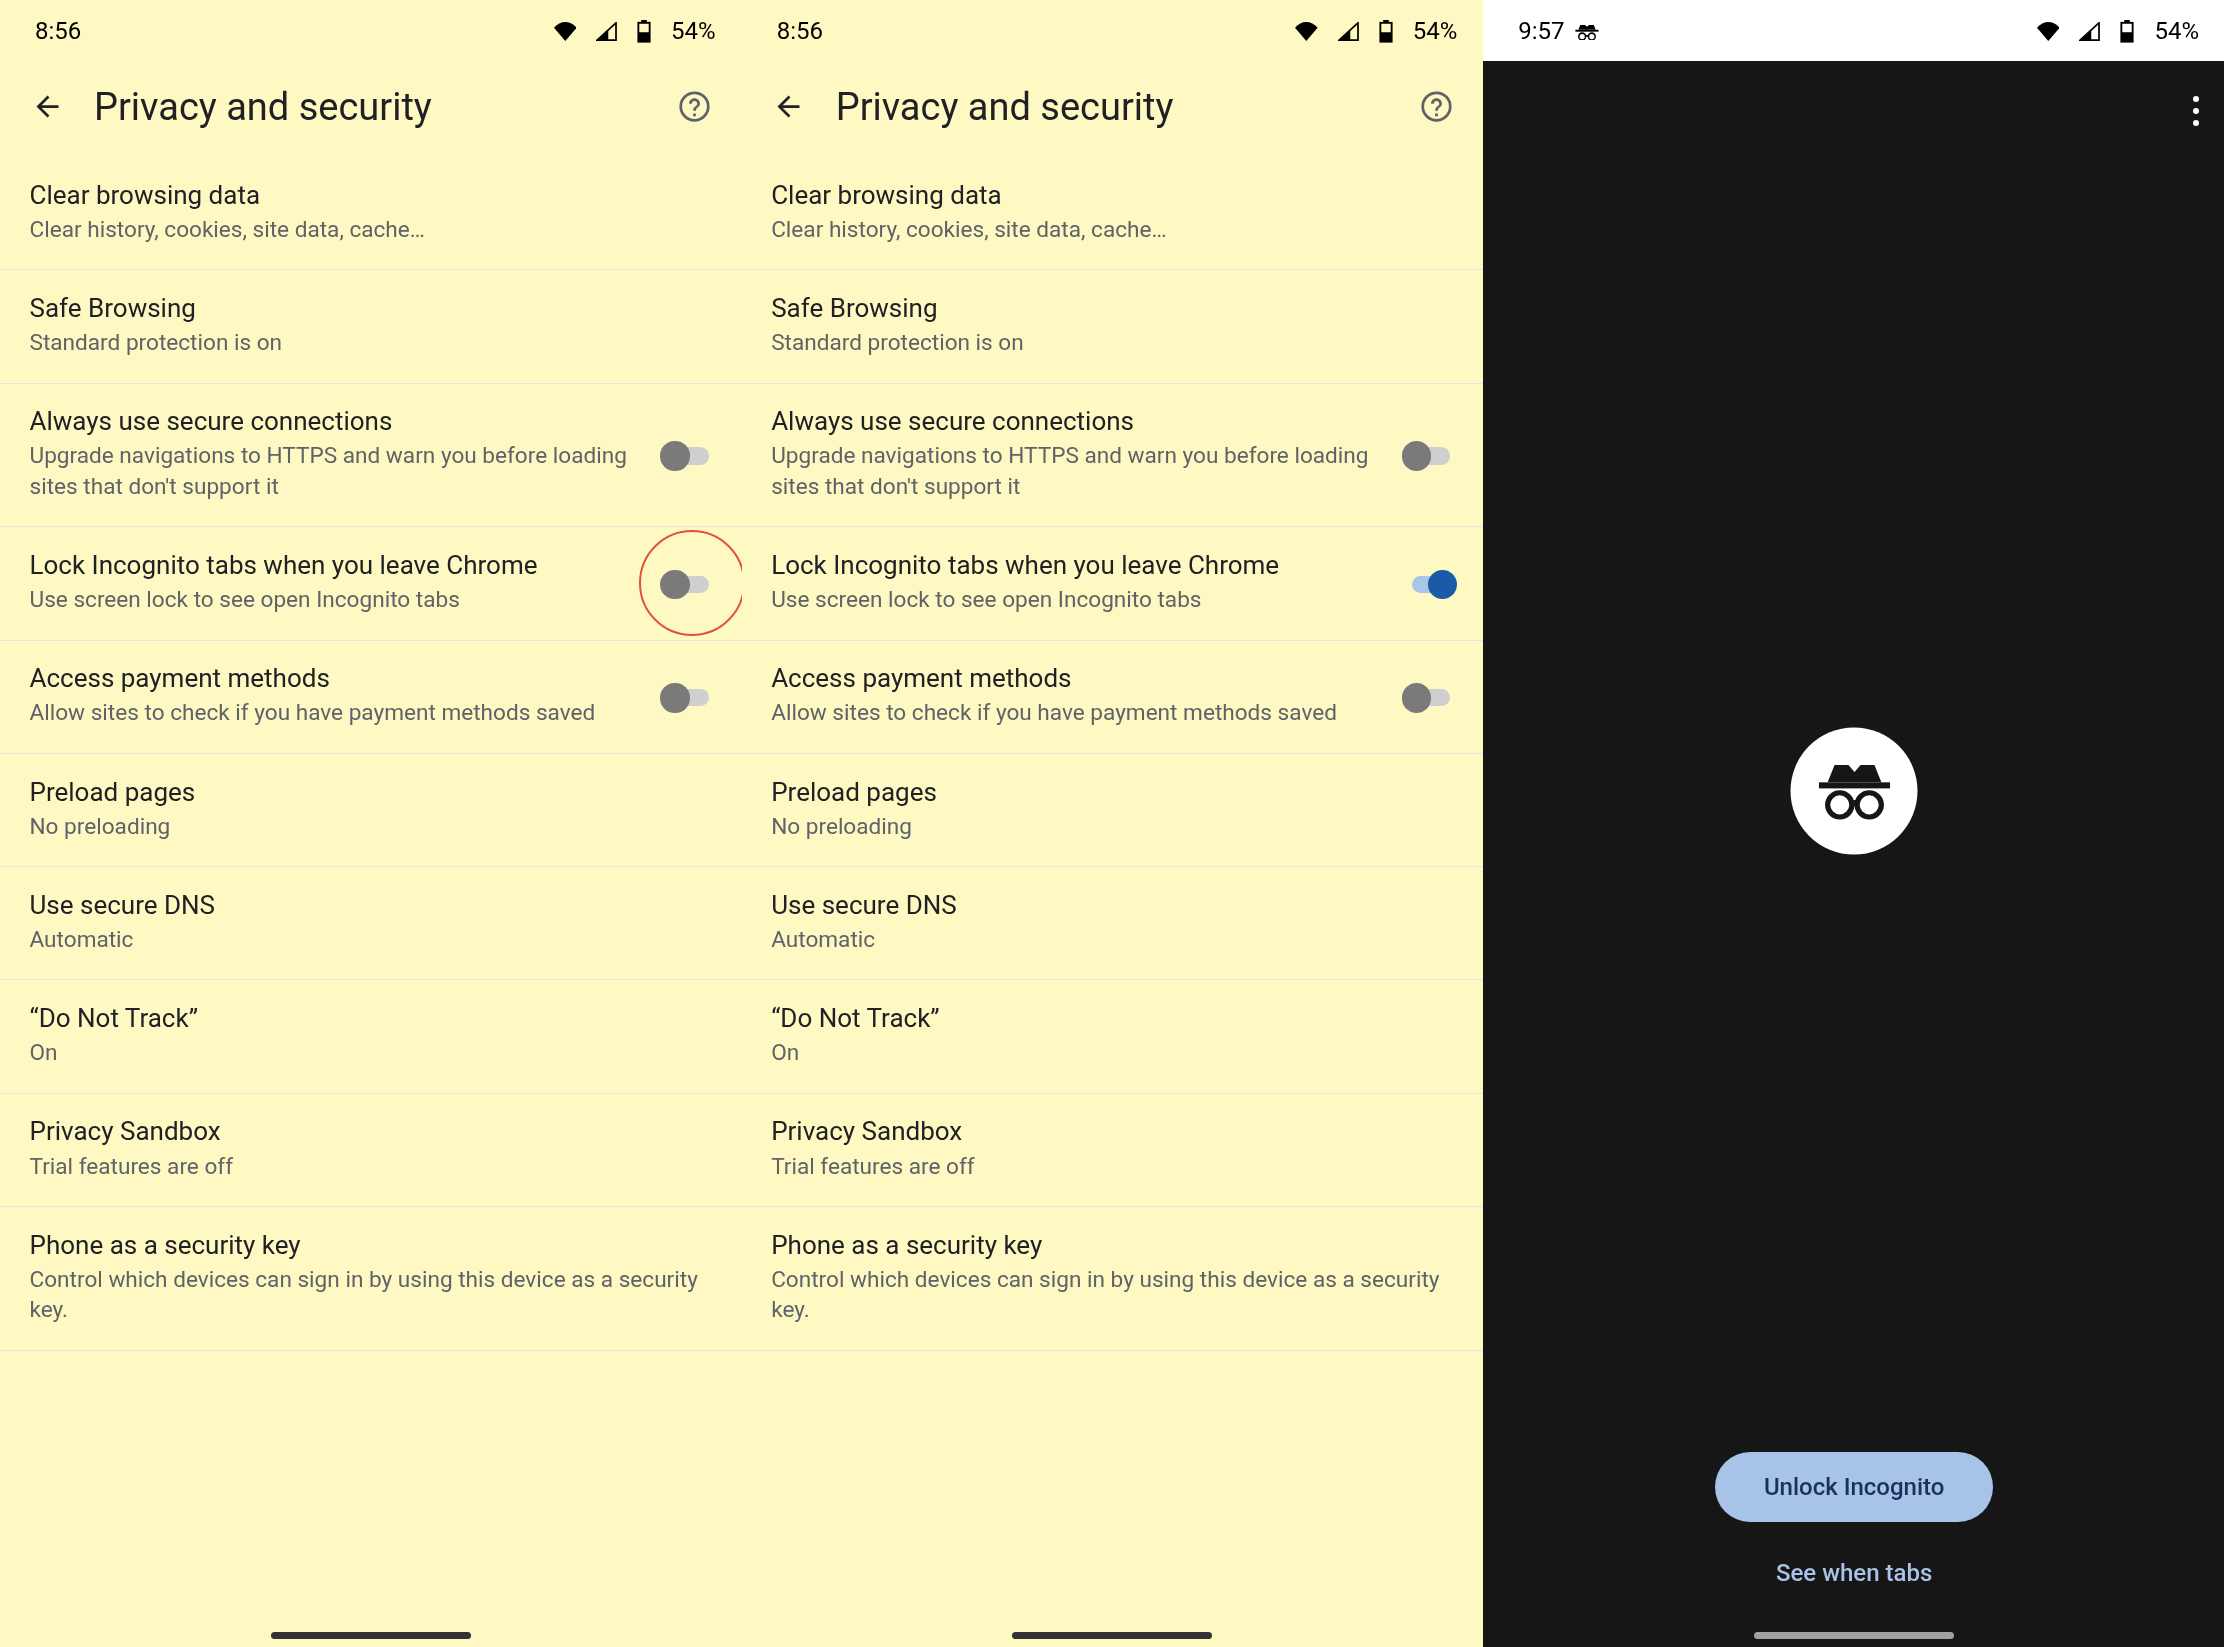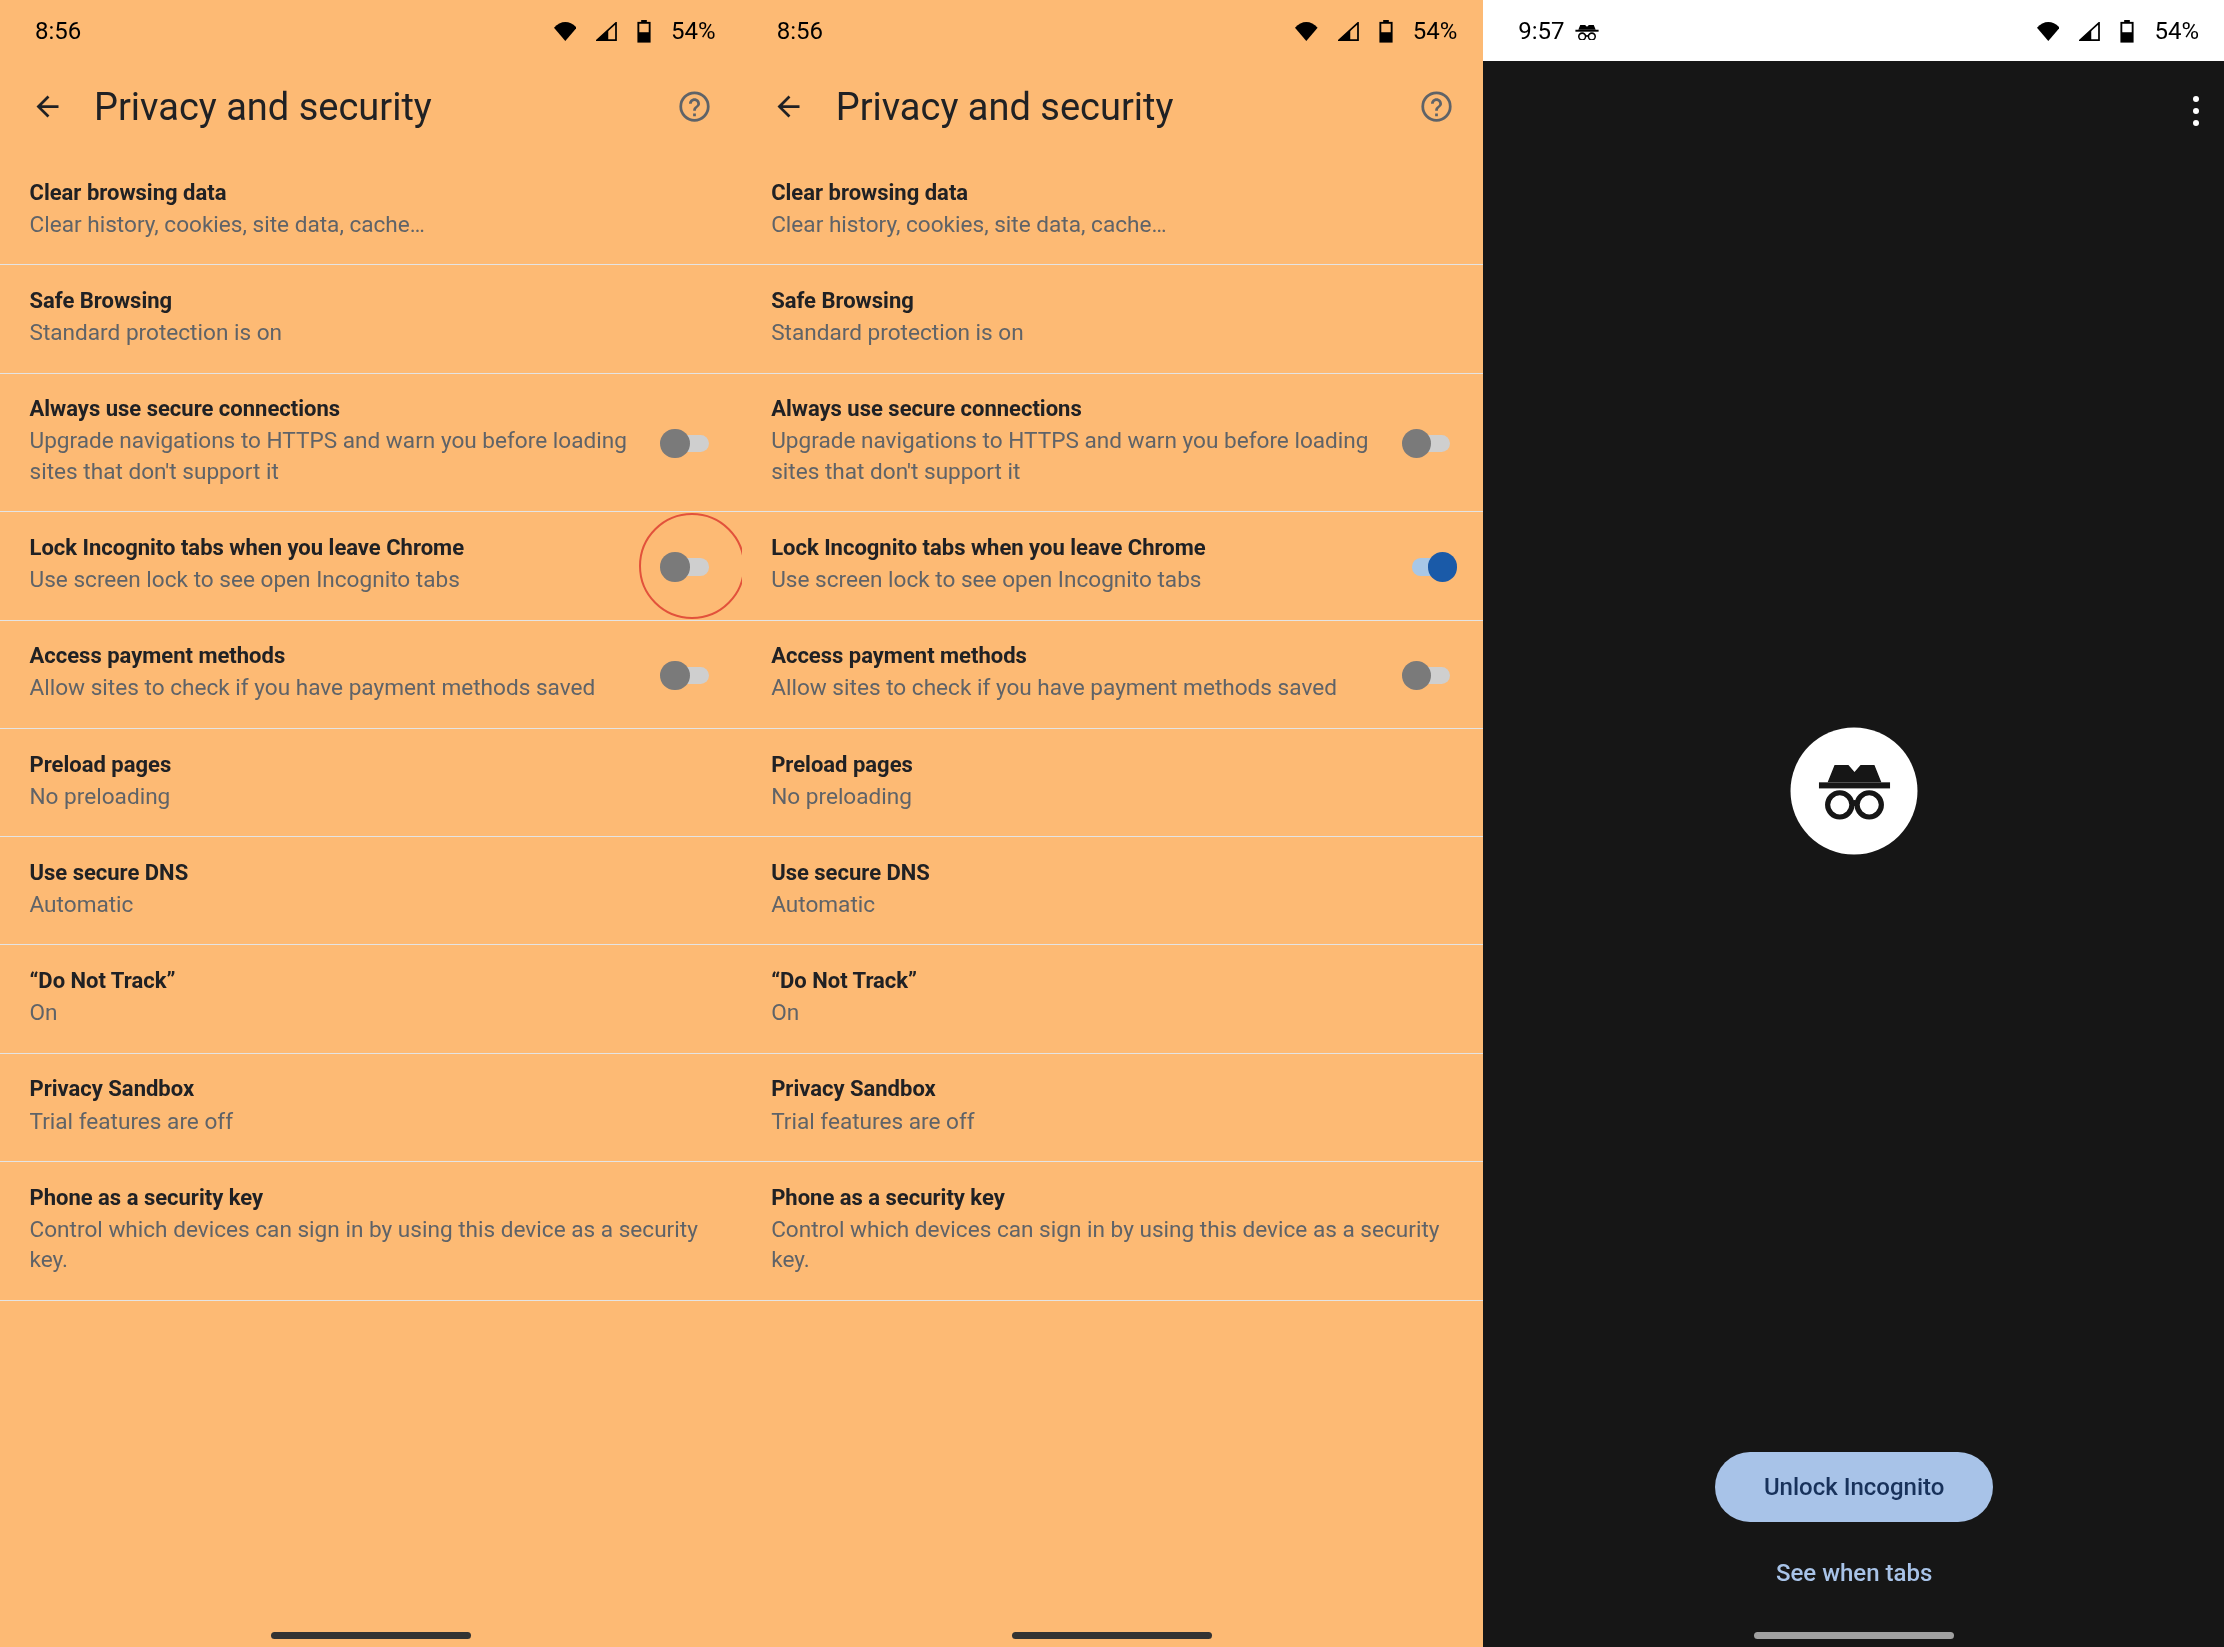--- a/index.html
+++ b/index.html
@@ -4,21 +4,21 @@
 <style>
   * { box-sizing: border-box; margin: 0; padding: 0; }
   body {
     font-family: -apple-system, BlinkMacSystemFont, "Segoe UI", Roboto, sans-serif;
     background: #fff;
     width: 2225px;
     height: 1648px;
     overflow: hidden;
   }
   .container { display: flex; width: 100%; height: 100%; }
-  .panel { width: 33.333%; height: 100%; position: relative; background: #fdba74; }
+  .panel { width: 33.333%; height: 100%; position: relative; background: #fef9c3; }
   .panel.dark { background: #161616; }
 
   .statusbar {
     display: flex; justify-content: space-between; align-items: center;
     padding: 12px 26px 10.4px 35px; height: 61px;
     font-size: 24px; color: #000; font-weight: 400;
   }
   .statusbar.dark { background: #fff; color: #000; }
   .statusbar .time { display: flex; align-items: center; gap: 10.4px; }
   .statusbar .status-right { display: flex; align-items: center; gap: 20px; font-size: 24px; }
@@ -33,21 +33,21 @@
 
   .settings-list { }
   .row {
     display: flex; align-items: center; gap: 17.4px;
     padding: 22.6px 29.5px 24px 29.5px;
     border-bottom: 0.9px solid #e4e4e4;
     position: relative;
     cursor: pointer;
   }
   .row .text { flex: 1; }
-  .row .title { font-size: 22px; color: #202124; font-weight: 700; margin-bottom: 5.2px; }
+  .row .title { font-size: 26px; color: #202124; font-weight: 400; margin-bottom: 5.2px; }
   .row .sub { font-size: 22.6px; color: #5f6368; font-weight: 400; line-height: 1.35; }
 
   .toggle {
     width: 52px; height: 26px; position: relative; flex-shrink: 0;
   }
   .toggle .track {
     position: absolute; top: 6px; left: 10.4px; width: 38px; height: 17.4px;
     background: #cfcfcf; border-radius: 8.7px;
   }
   .toggle .thumb {

